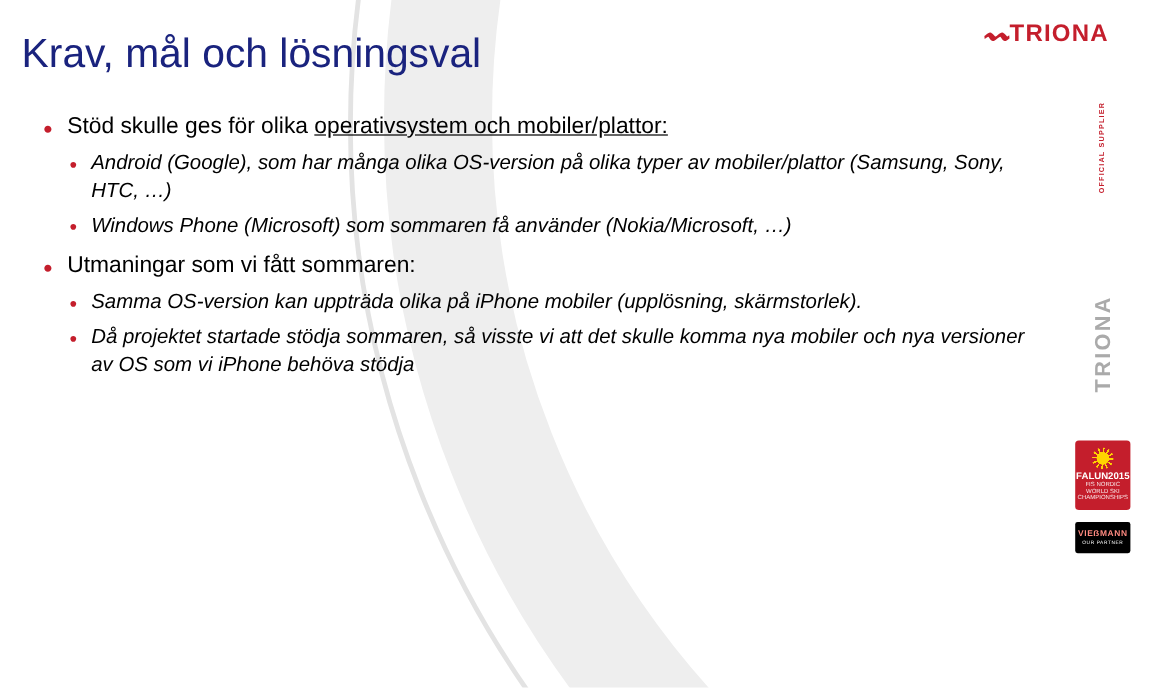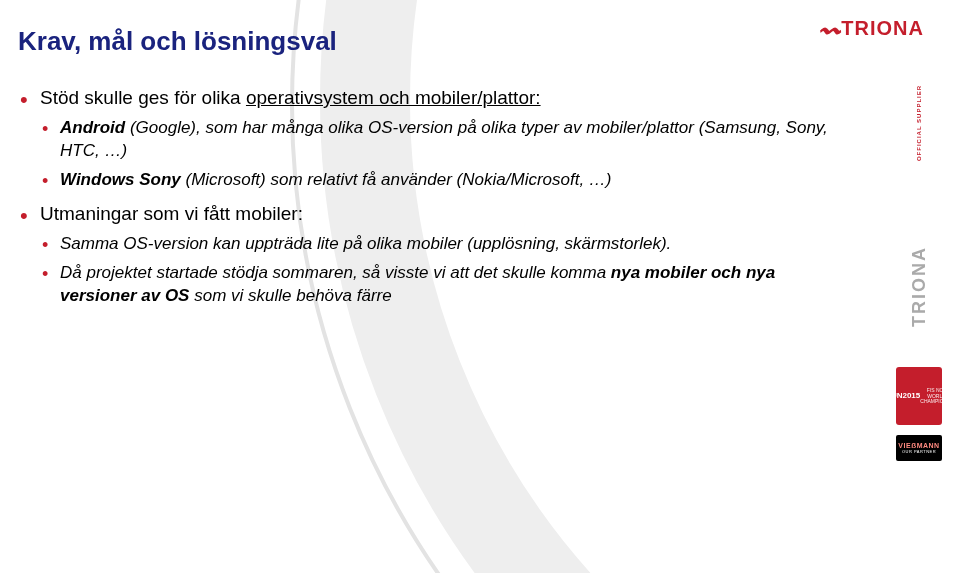--- a/index.html
+++ b/index.html
@@ -57,27 +57,27 @@
   }
   .tlogo .word {
     color: #c41e2c;
     font-weight: 800;
     font-size: 20px;
     letter-spacing: 1px;
     font-family: Arial, sans-serif;
   }
   h1 {
     color: #1a237e;
-    font-size: 26px;
-    font-weight: 700;
+    font-size: 34px;
+    font-weight: 400;
     margin: 8px 0 28px 0;
   }
   ul.top {
     list-style: none;
-    margin: 0;
+    margin: 16px;
     padding: 0;
     color: #000;
   }
   ul.top > li {
     position: relative;
     padding-left: 22px;
     font-size: 19px;
     line-height: 1.35;
     margin-bottom: 10px;
     max-width: 820px;
@@ -105,21 +105,21 @@
   }
   ul.sub > li::before {
     content: "•";
     color: #c41e2c;
     font-size: 18px;
     position: absolute;
     left: 2px;
     top: 0;
   }
   .em { font-style: italic; }
-  .b { font-weight: 700; text-align: center; }
+  .b { font-weight: 400; text-align: center; }
   .u { text-decoration: underline; }
 
   .vertstack {
     position: absolute;
     right: 14px;
     top: 120px;
     width: 54px;
     display: flex;
     flex-direction: column;
     align-items: center;
@@ -143,21 +143,21 @@
     letter-spacing: 1px;
     font-weight: 700;
     margin-bottom: 60px;
   }
   .falun {
     width: 46px;
     height: 58px;
     background: #c41e2c;
     border-radius: 3px;
     display: flex;
-    flex-direction: row;
+    flex-direction: column;
     align-items: center;
     justify-content: center;
     color: #fff;
   }
   .falun .sun {
     width: 18px;
     height: 18px;
     border-radius: 50%;
     background: radial-gradient(circle, #ffd400 0 40%, transparent 42%),
                 repeating-conic-gradient(#ffd400 0 10deg, transparent 10deg 30deg);
@@ -203,32 +203,32 @@
   <h1>Krav, mål och lösningsval</h1>
 
   <ul class="top">
     <li>
       <span>Stöd skulle ges för olika </span><span class="u">operativsystem och mobiler/plattor:</span>
       <ul class="sub">
         <li>
           <span class="em b">Android</span><span class="em"> (Google), som har många olika OS-version på olika typer av mobiler/plattor (Samsung, Sony, HTC, …)</span>
         </li>
         <li>
-          <span class="em b">Windows Sony</span><span class="em"> (Microsoft) som relativt få använder (Nokia/Microsoft, …)</span>
+          <span class="em b">Windows Phone</span><span class="em"> (Microsoft) som sommaren få använder (Nokia/Microsoft, …)</span>
         </li>
       </ul>
     </li>
     <li>
-      <span>Utmaningar som vi fått mobiler:</span>
+      <span>Utmaningar som vi fått sommaren:</span>
       <ul class="sub">
         <li>
-          <span class="em">Samma OS-version kan uppträda lite på olika mobiler (upplösning, skärmstorlek).</span>
-        </li>
-        <li>
-          <span class="em">Då projektet startade stödja sommaren, så visste vi att det skulle komma </span><span class="em b">nya mobiler och nya versioner av OS</span><span class="em"> som vi skulle behöva färre</span>
+          <span class="em">Samma OS-version kan uppträda olika på iPhone mobiler (upplösning, skärmstorlek).</span>
+        </li>
+        <li>
+          <span class="em">Då projektet startade stödja sommaren, så visste vi att det skulle komma </span><span class="em b">nya mobiler och nya versioner av OS</span><span class="em"> som vi iPhone behöva stödja</span>
         </li>
       </ul>
     </li>
   </ul>
 
 </div>
 
 <div class="vertstack">
   <div class="supplier">OFFICIAL SUPPLIER</div>
   <div class="vtriona">TRIONA</div>

